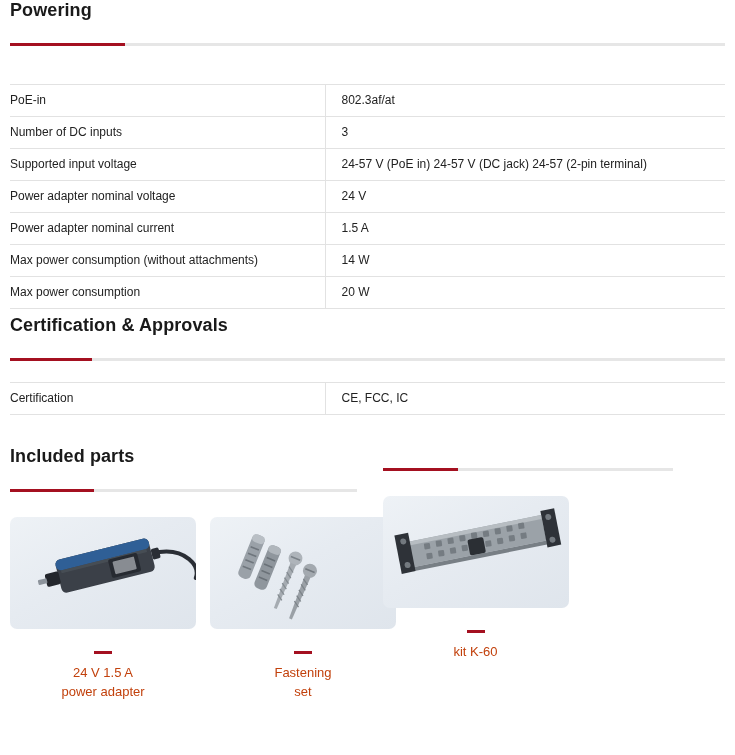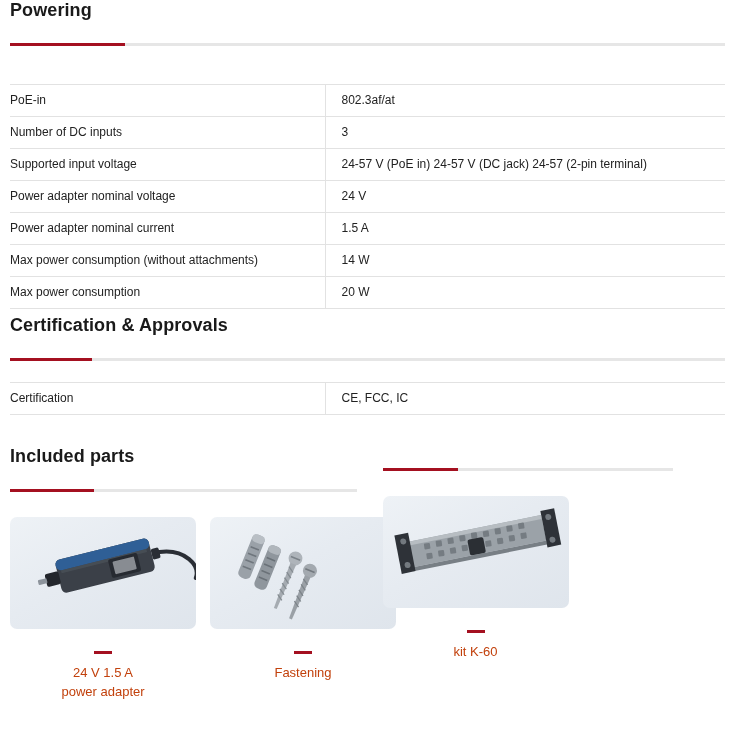--- a/index.html
+++ b/index.html
@@ -240,20 +240,21 @@
                     <line x1="1" y1="6" x2="11" y2="6" stroke="#73797f" stroke-width="1.6"></line>
                     <path d="M3 12 L9 12 L7.5 58 L4.5 58 Z" fill="#9aa0a6"></path>
                     <path d="M3 16 L9 20 M3 22 L9 26 M3 28 L9 32 M3 34 L9 38 M3 40 L9 44" stroke="#7d848a" stroke-width="1.3"></path>
                   </g>
                 </g>
               </svg>
             </div>
             <div class="tick"></div>
             <div class="part-caption">
               <div>Fastening</div>
+              <div>set</div>
             </div>
           </div>
         </div>
       </div>
 
       <div class="parts-col">
         <div class="rule-wrap" style="margin-top:22px; width:290px;">
           <div class="accent" style="width:75px;"></div>
         </div>
 

